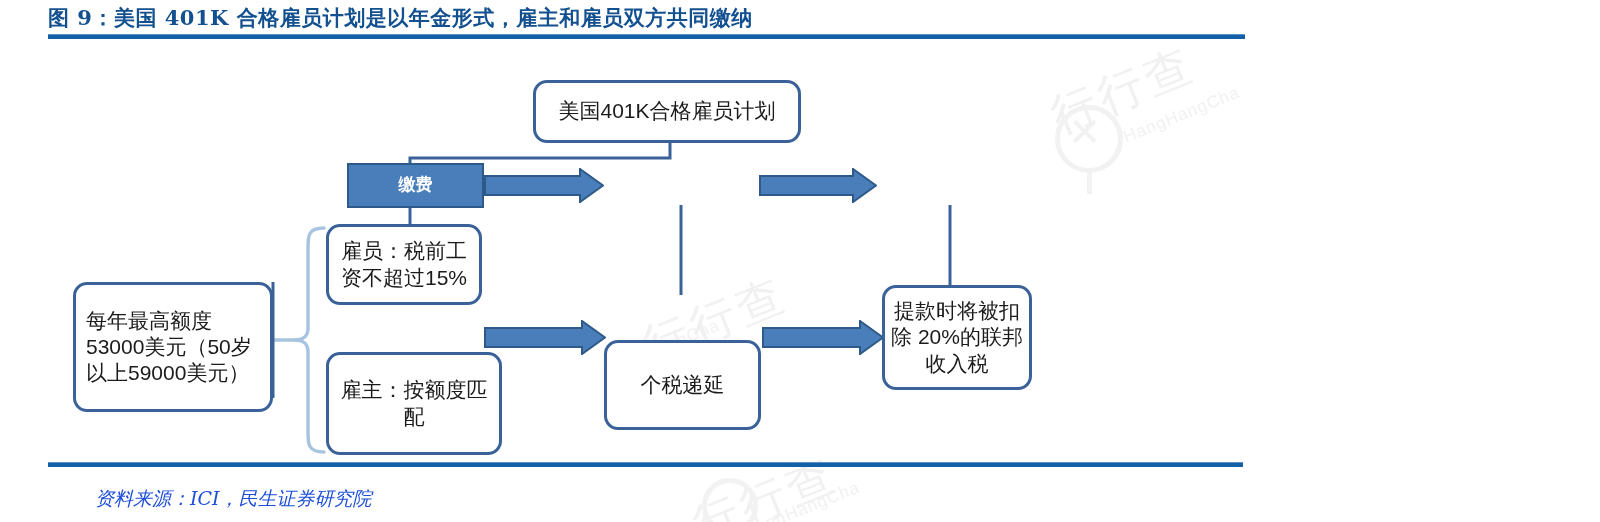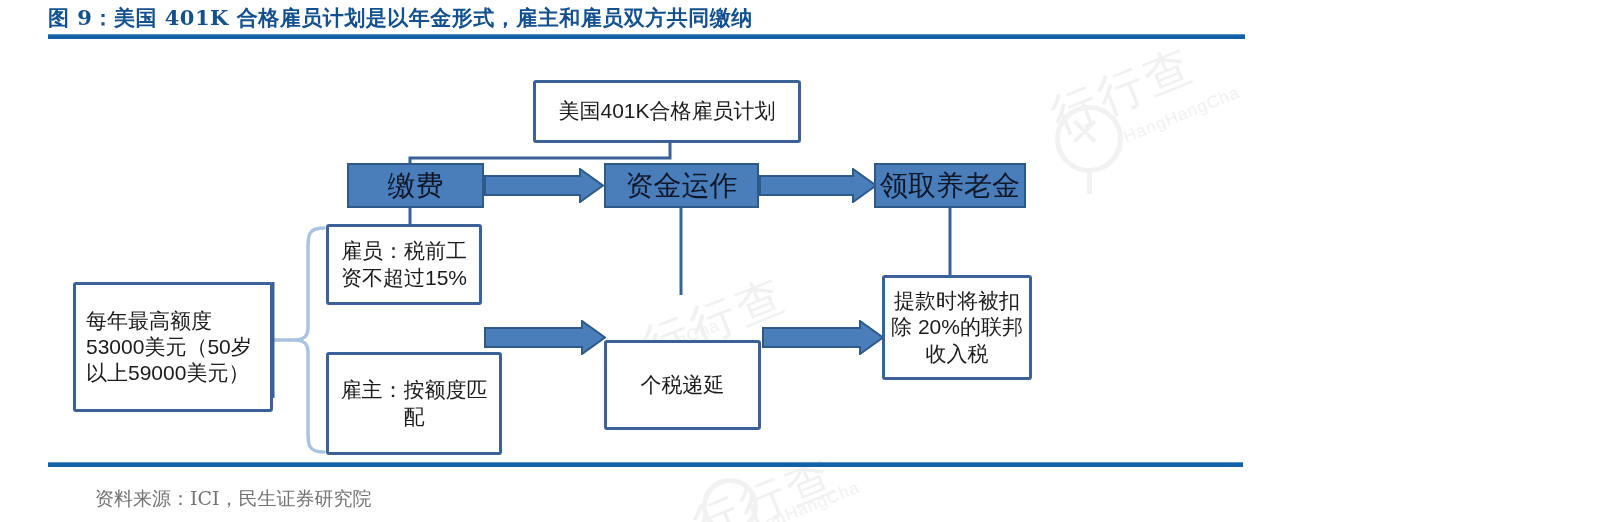--- a/index.html
+++ b/index.html
@@ -94,50 +94,52 @@
     height: 4px;
     background: #1261a8;
     border-top: 1px solid #5b93c6;
   }
   .source {
     position: absolute;
     left: 95px;
     top: 486px;
     font-family: "DejaVu Serif", "Liberation Serif", serif;
     font-size: 19px;
-    color: #737373;
-    white-space: nowrap;
+    color: #1d4ed8;
+    white-space: nowrap;
+    font-style: italic;
   }
 
   
   .node {
     position: absolute;
     box-sizing: border-box;
     display: flex;
     align-items: center;
     justify-content: center;
     text-align: center;
     font-family: "Liberation Sans", "DejaVu Sans", sans-serif;
   }
   .node-round {
     background: #ffffff;
     border: 3px solid #3a6298;
-    border-radius: 3px;
+    border-radius: 14px;
     color: #1b1b1b;
     font-size: 21px;
     line-height: 1.25;
     box-shadow: 0 0 0 0 rgba(0,0,0,0);
   }
   .node-round .inner { padding: 2px 6px; width: 100%; }
   .node-blue {
     background: #4a7ebb;
     border: 2px solid #2e5a8a;
-    color: #0f172a;
-    font-size: 28px;
+    color: #ffffff;
+    font-size: 17px;
     line-height: 1.2;
+    font-weight: bold;
   }
   .arrow-body {
     position: absolute;
     box-sizing: border-box;
   }
 
   
   .bracket { position: absolute; }
   .bracket svg { display: block; }
 
@@ -214,33 +216,27 @@
   <div class="node node-blue" style="left:347px; top:163px; width:137px; height:45px;">
     <span>缴费</span>
   </div>
 
   <div class="arrow-body" style="left:484px; top:168px;">
     <svg width="120" height="35" viewBox="0 0 120 35">
       <path d="M1 8 L96 8 L96 1 L119 17.5 L96 34 L96 27 L1 27 Z" fill="#4a7ebb" stroke="#2e5a8a" stroke-width="2" stroke-linejoin="miter"></path>
     </svg>
   </div>
 
-  <div class="node node-blue" style="left:604px; top:163px; width:155px; height:45px;">
-    <span>资金运作</span>
-  </div>
 
   <div class="arrow-body" style="left:759px; top:168px;">
     <svg width="118" height="35" viewBox="0 0 118 35">
       <path d="M1 8 L94 8 L94 1 L117 17.5 L94 34 L94 27 L1 27 Z" fill="#4a7ebb" stroke="#2e5a8a" stroke-width="2" stroke-linejoin="miter"></path>
     </svg>
   </div>
 
-  <div class="node node-blue" style="left:874px; top:163px; width:152px; height:45px;">
-    <span>领取养老金</span>
-  </div>
 
   <div class="node node-round" style="left:73px; top:282px; width:200px; height:130px;">
     <span class="inner" style="text-align:left; padding-left:10px;">每年最高额度53000美元（50岁以上59000美元）</span>
   </div>
 
   <div class="node node-round" style="left:326px; top:224px; width:156px; height:81px;">
     <span class="inner">雇员：税前工资不超过15%</span>
   </div>
 
   <div class="node node-round" style="left:326px; top:352px; width:176px; height:103px;">
@@ -256,20 +252,20 @@
   <div class="node node-round" style="left:604px; top:292px; width:157px; height:90px;margin-top:48px;">
     <span class="inner">个税递延</span>
   </div>
 
   <div class="arrow-body" style="left:762px; top:320px;">
     <svg width="122" height="35" viewBox="0 0 122 35">
       <path d="M1 8 L98 8 L98 1 L121 17.5 L98 34 L98 27 L1 27 Z" fill="#4a7ebb" stroke="#2e5a8a" stroke-width="2" stroke-linejoin="miter"></path>
     </svg>
   </div>
 
-  <div class="node node-round" style="left:882px; top:275px; width:150px; height:105px;">
+  <div class="node node-round" style="left:882px; top:285px; width:150px; height:105px;">
     <span class="inner">提款时将被扣除 20%的联邦收入税</span>
   </div>
 
   <div class="rule-bottom"></div>
   <div class="source">资料来源：ICI，民生证券研究院</div>
 
 </div>
 
 </body></html>

